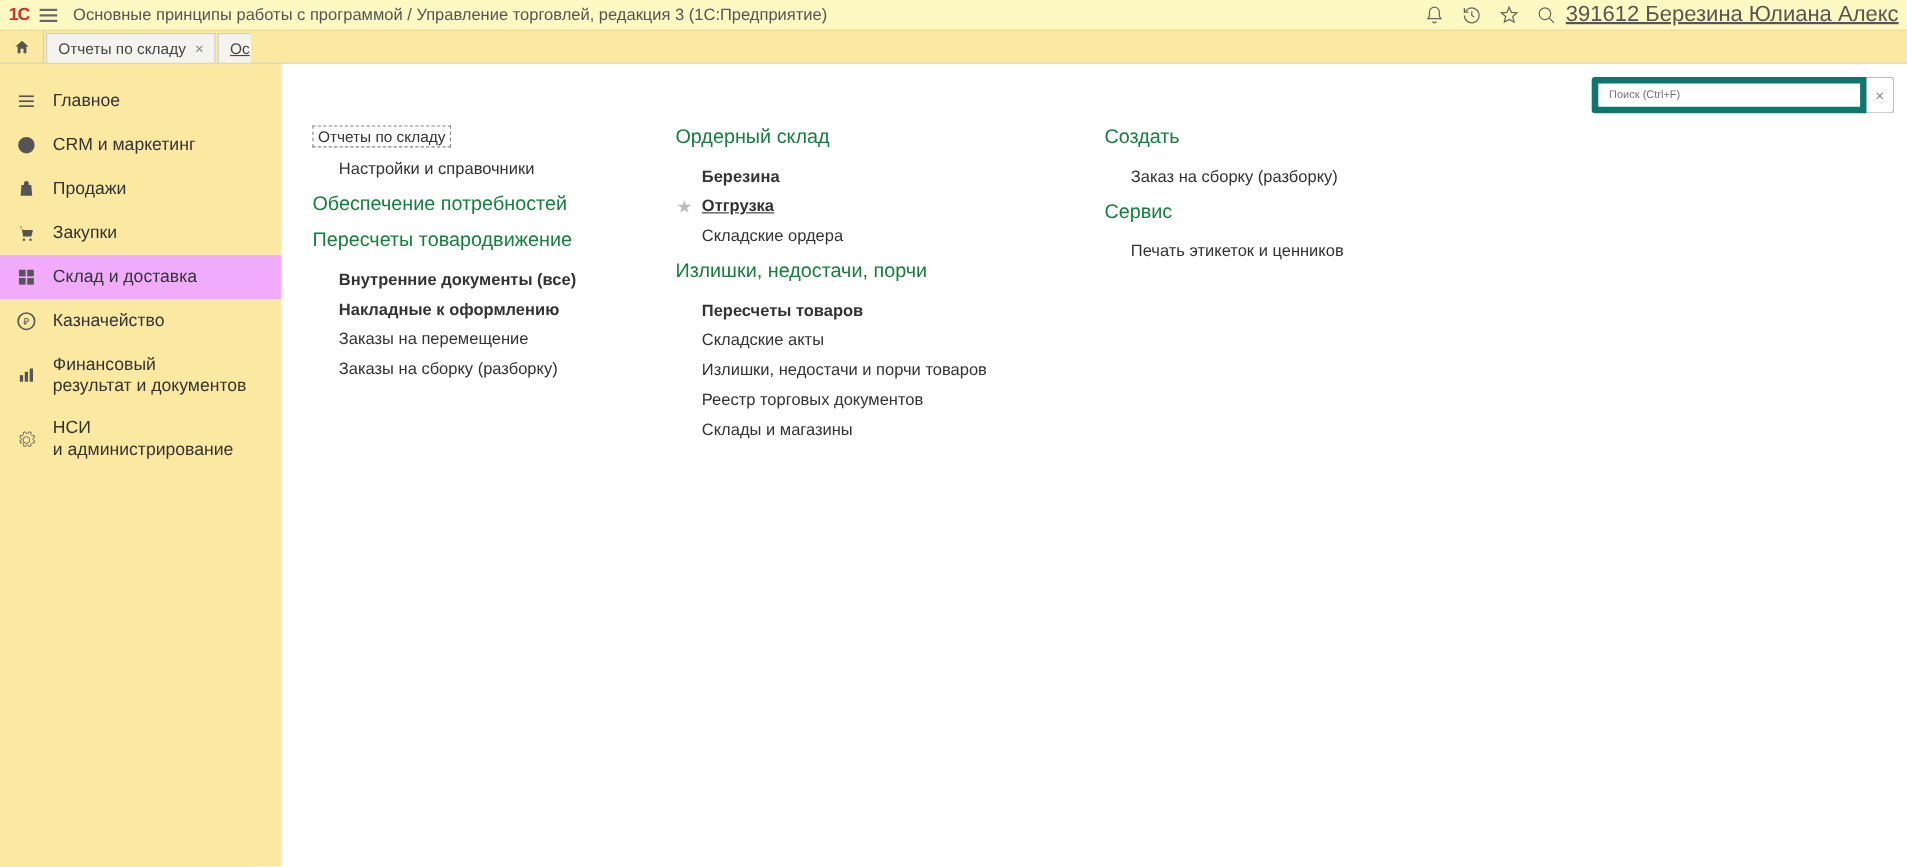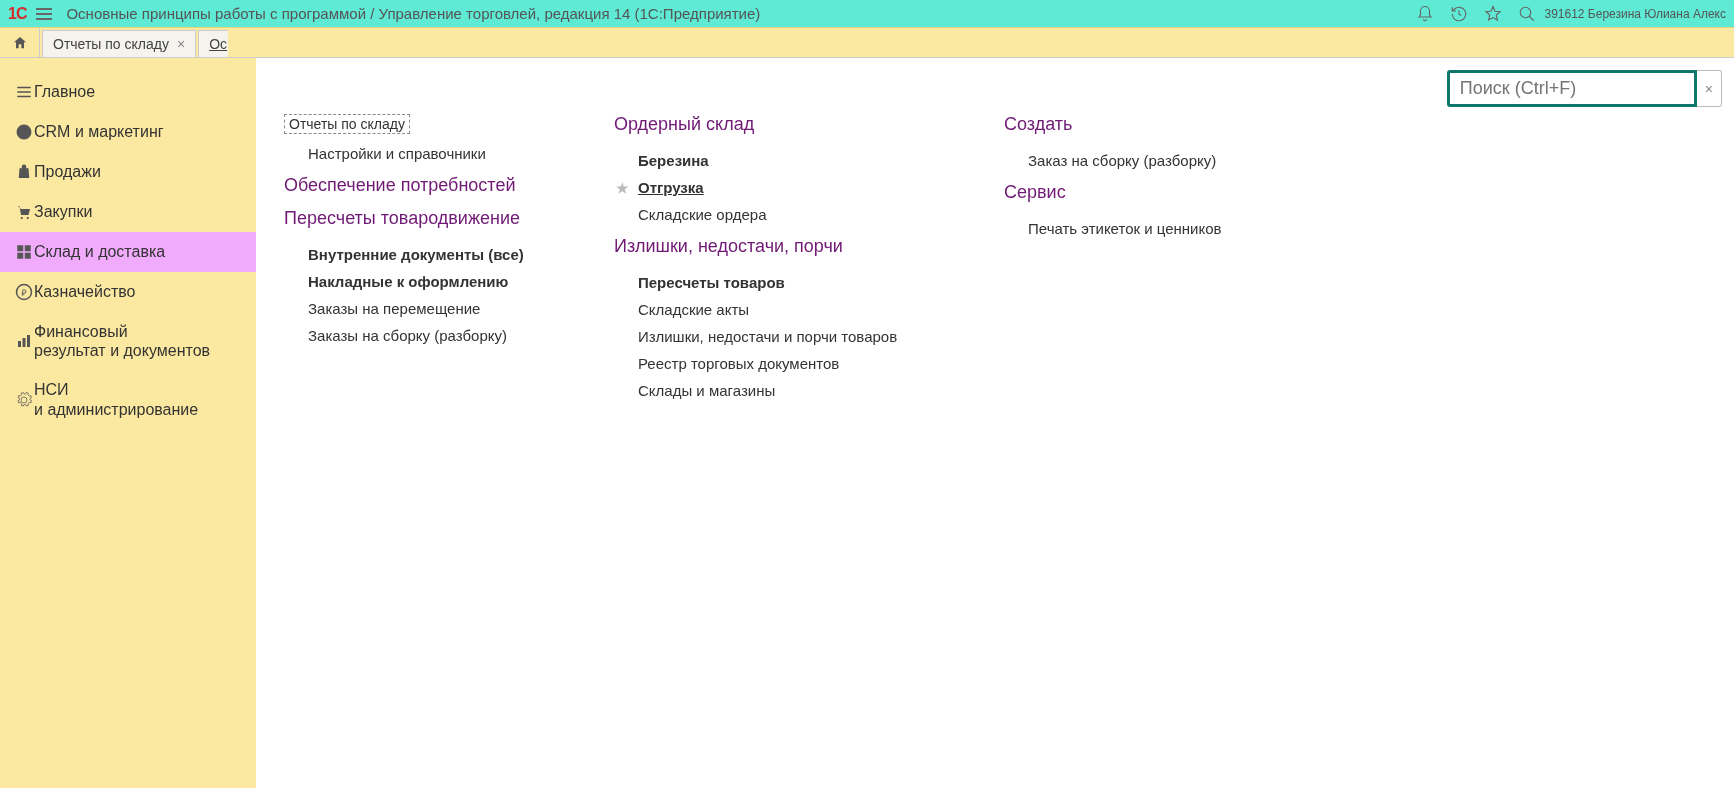--- a/index.html
+++ b/index.html
@@ -1,68 +1,68 @@
 <!DOCTYPE html>
 <html><head>
 <meta charset="utf-8">
 <style>
 * { box-sizing: border-box; margin: 0; padding: 0; }
 body { font-family: Arial, sans-serif; font-size: 14px; color: #333; background: #fff; overflow: hidden; }
 
-.titlebar { display: flex; align-items: center; height: 28px; background: #5eead4; border-bottom: 1px solid #e6d480; padding: 0 8px; }
+.titlebar { display: flex; align-items: center; height: 28px; background: #fef9c3; border-bottom: 1px solid #e6d480; padding: 0 8px; }
 .titlebar .logo { color: #d32f2f; font-weight: bold; font-size: 16px; margin-right: 10px; letter-spacing: -1px; }
 .titlebar .ham { margin-right: 14px; cursor: pointer; display: flex; flex-direction: column; gap: 3px; }
 .titlebar .ham span { display: block; width: 16px; height: 2px; background: #666; }
 .titlebar .title { color: #555; font-size: 15px; flex: 1; }
 .titlebar .icons { display: flex; align-items: center; gap: 16px; }
 .titlebar .icons svg { width: 18px; height: 18px; stroke: #666; fill: none; cursor: pointer; }
-.titlebar .user { color: #555; margin-left: 8px; font-size: 12px; }
+.titlebar .user { color: #555; margin-left: 8px; font-size: 20px; text-decoration: underline; }
 
 .tabbar { display: flex; align-items: stretch; height: 30px; background: #fce9a1; border-bottom: 1px solid #ccc; }
 .tabbar .home-btn { width: 40px; display: flex; align-items: center; justify-content: center; border-right: 1px solid #ccc; cursor: pointer; }
 .tabbar .home-btn svg { width: 16px; height: 16px; fill: #555; }
 .tabbar .tab { display: flex; align-items: center; padding: 0 10px; background: #f5f3ee; border: 1px solid #ccc; border-bottom: none; margin-top: 2px; margin-left: 2px; font-size: 14px; color: #444; cursor: pointer; }
 .tabbar .tab .close { margin-left: 8px; color: #888; font-size: 14px; cursor: pointer; }
 .tabbar .tab.cut { overflow: hidden; max-width: 30px; border-right: none; text-decoration: underline; }
 
 .layout { display: flex; height: calc(100vh - 58px); }
 
 .sidebar { width: 256px; background: #fce9a1; padding-top: 14px; }
-.sidebar .nav-item { display: flex; align-items: center; padding: 10px 14px; cursor: pointer; font-size: 16px; color: #333; }
+.sidebar .nav-item { display: flex; align-items: center; padding: 10px 14px; cursor: pointer; font-size: 16px; color: #333; gap: 14px; }
 .sidebar .nav-item.active { background: #f0abfc; }
 .sidebar .nav-item .icon { width: 20px; height: 20px; display: flex; align-items: center; justify-content: center; }
 .sidebar .nav-item .icon svg { width: 18px; height: 18px; fill: #555; }
 .sidebar .nav-item .label { line-height: 1.2; }
 
 .main { flex: 1; background: #fff; position: relative; padding: 16px 28px; overflow: auto; }
 .search-wrap { position: absolute; top: 12px; right: 12px; display: flex; }
-.search-wrap input { border: 3px solid #0f766e; border-radius: 3px 0 0 3px; padding: 5px 10px; font-size: 18px; width: 250px; outline: none; }
+.search-wrap input { border: 6px solid #0f766e; border-radius: 3px 0 0 3px; padding: 5px 10px; font-size: 10px; width: 250px; outline: none; }
 .search-wrap .clear { border: 1px solid #bbb; border-left: none; border-radius: 0 3px 3px 0; padding: 0 8px; cursor: pointer; color: #888; display: flex; align-items: center; background: #fff; }
 
 .cols { display: flex; gap: 50px; margin-top: 40px; }
 .col { min-width: 280px; }
-.section-title { color: #701a75; font-size: 18px; margin-bottom: 12px; margin-top: 8px; font-weight: normal; }
+.section-title { color: #15803d; font-size: 18px; margin-bottom: 12px; margin-top: 8px; font-weight: normal; }
 .section-title.black { color: #333; }
 .dashed { border: 1px dashed #888; padding: 1px 4px; display: inline-block; }
 .link-item { padding: 5px 0 5px 24px; font-size: 15px; color: #333; cursor: pointer; position: relative; }
 .link-item.bold { font-weight: bold; }
 .link-item.underline { text-decoration: underline; }
 .link-item .star { position: absolute; left: 2px; top: 6px; color: #bbb; font-size: 14px; }
 </style>
 </head>
 <body>
 
 <div class="titlebar">
   <span class="logo">1С</span>
   <div class="ham">
       <span></span>
       <span></span>
       <span></span>
     </div>
-  <span class="title">Основные принципы работы с программой / Управление торговлей, редакция 14  (1С:Предприятие)</span>
+  <span class="title">Основные принципы работы с программой / Управление торговлей, редакция 3  (1С:Предприятие)</span>
   <div class="icons">
     <svg viewBox="0 0 24 24" stroke-width="1.5">
         <path d="M6 8a6 6 0 0112 0v5l2 3H4l2-3V8z"></path>
         <path d="M10 19a2 2 0 004 0"></path>
       </svg>
     <svg viewBox="0 0 24 24" stroke-width="1.5">
         <path d="M3 12a9 9 0 1 0 3-6.7L3 8"></path>
         <path d="M3 3v5h5"></path>
         <path d="M12 7v5l3 2"></path>
       </svg>

